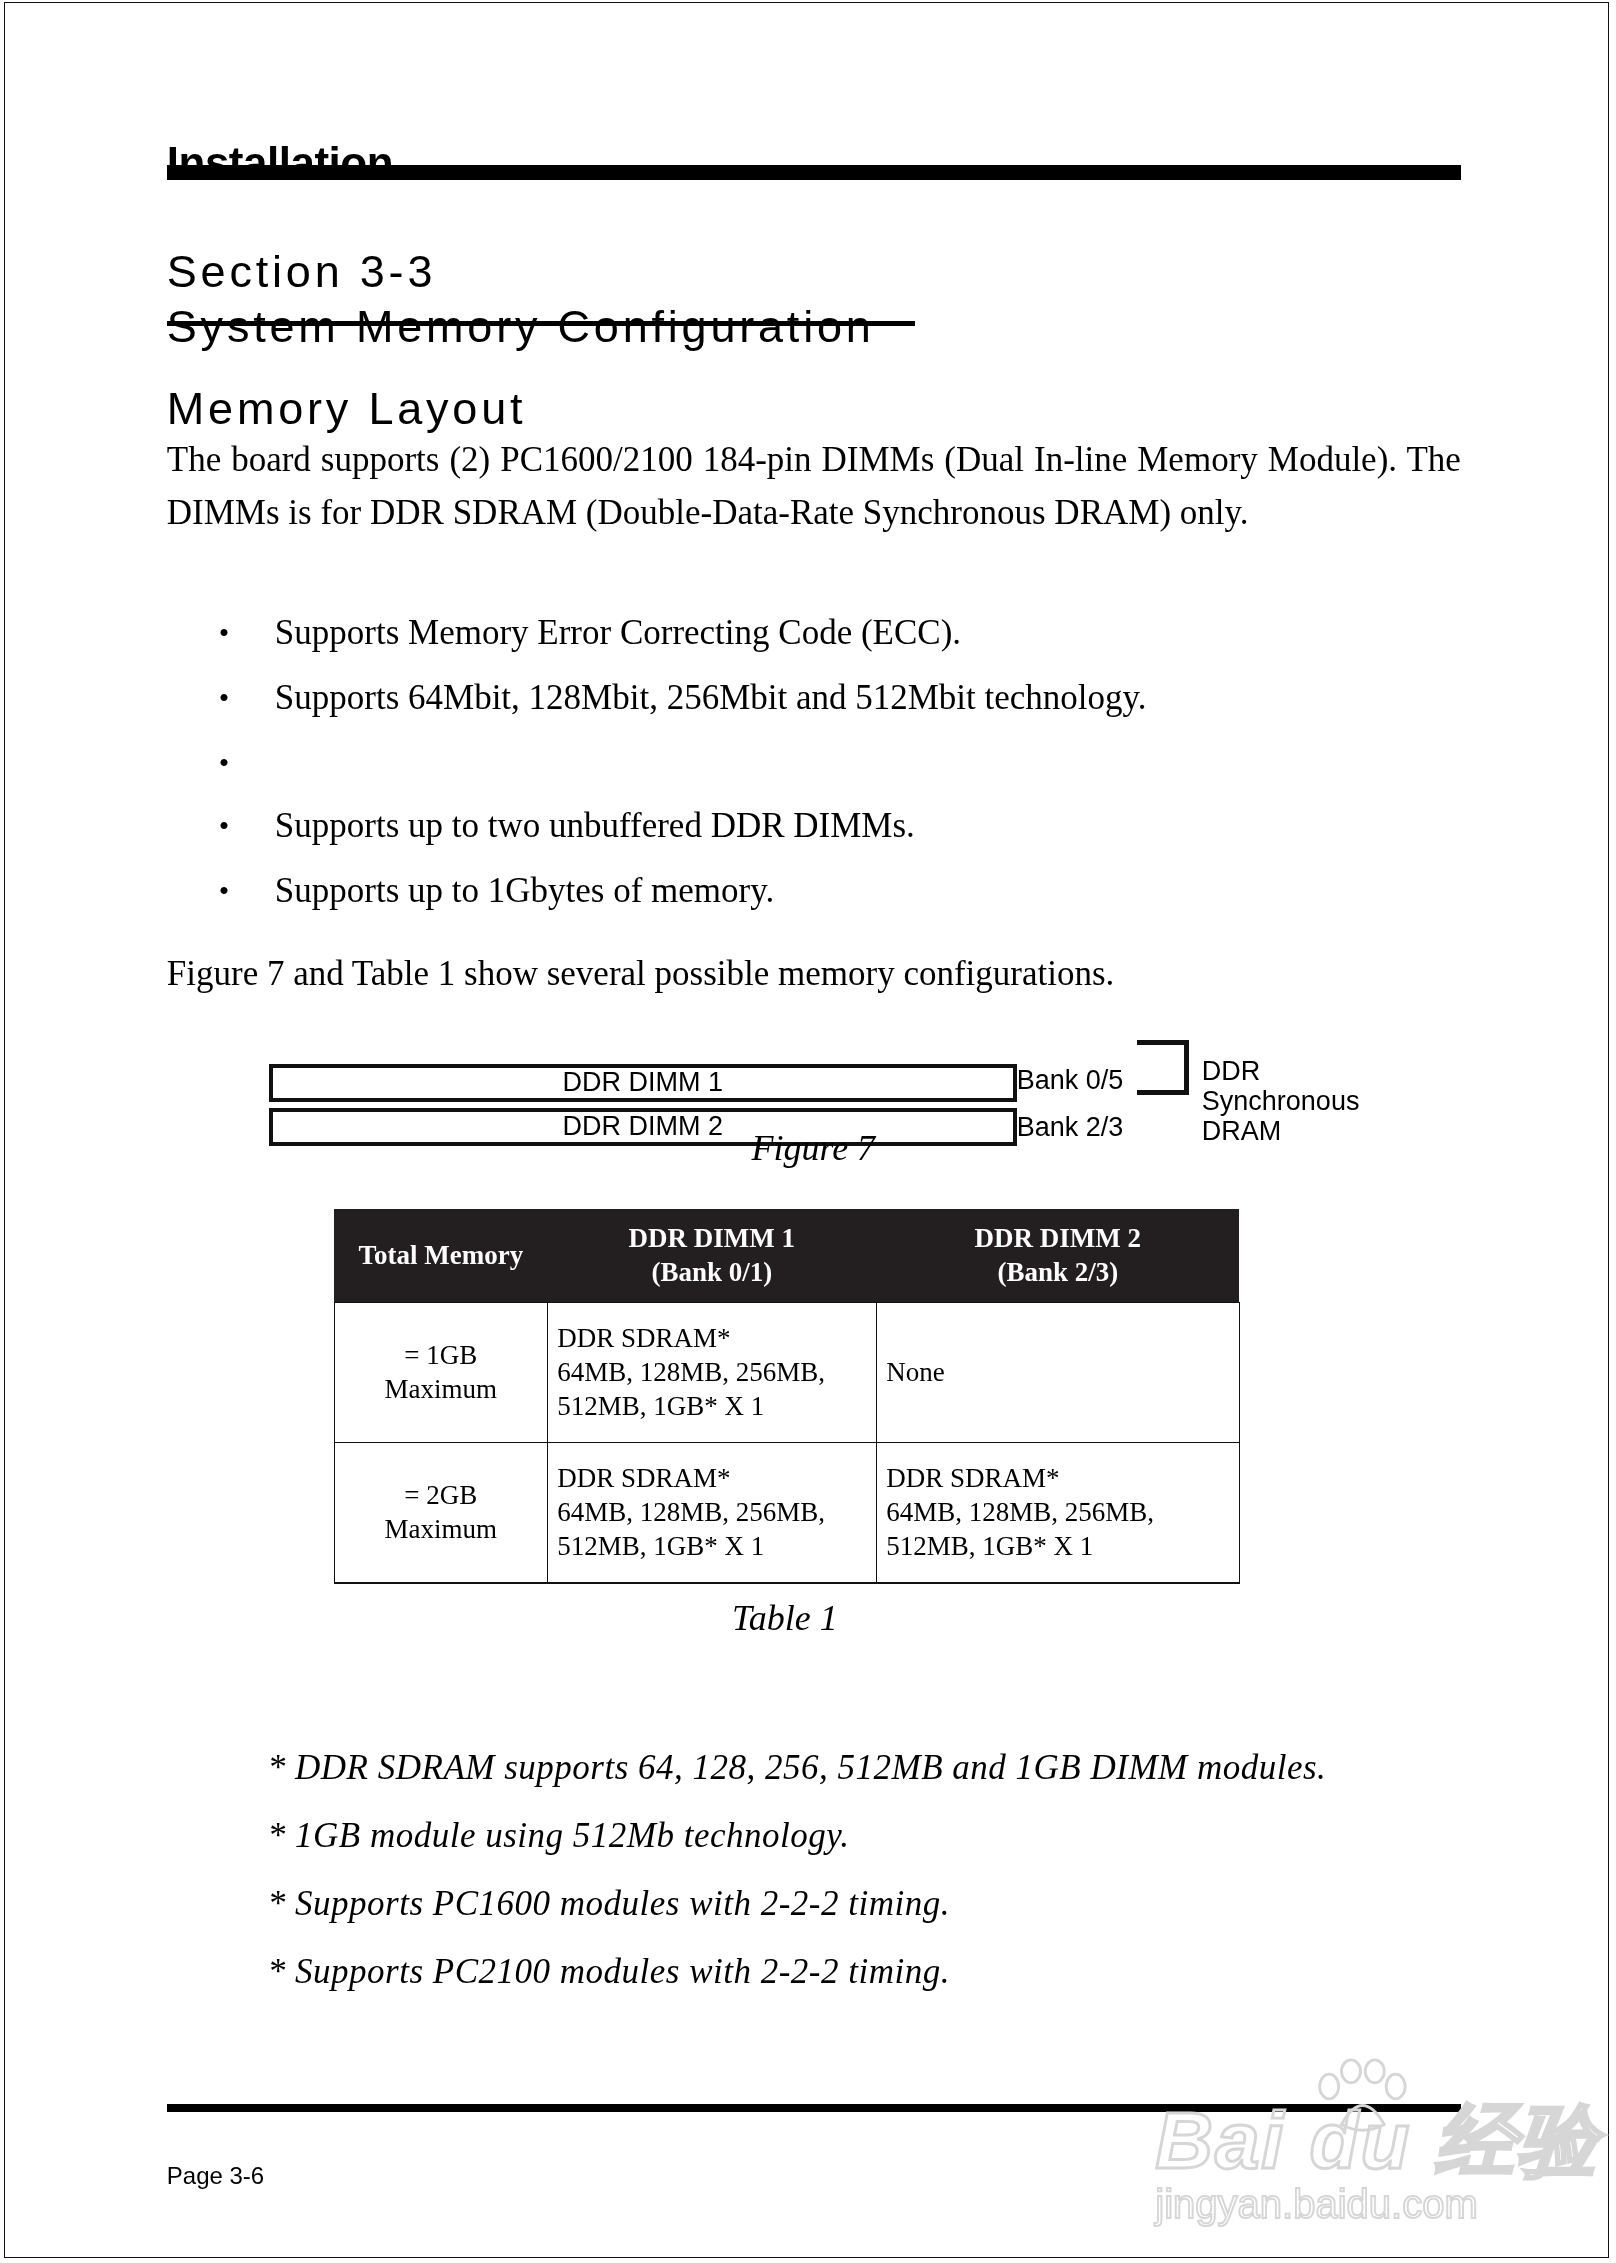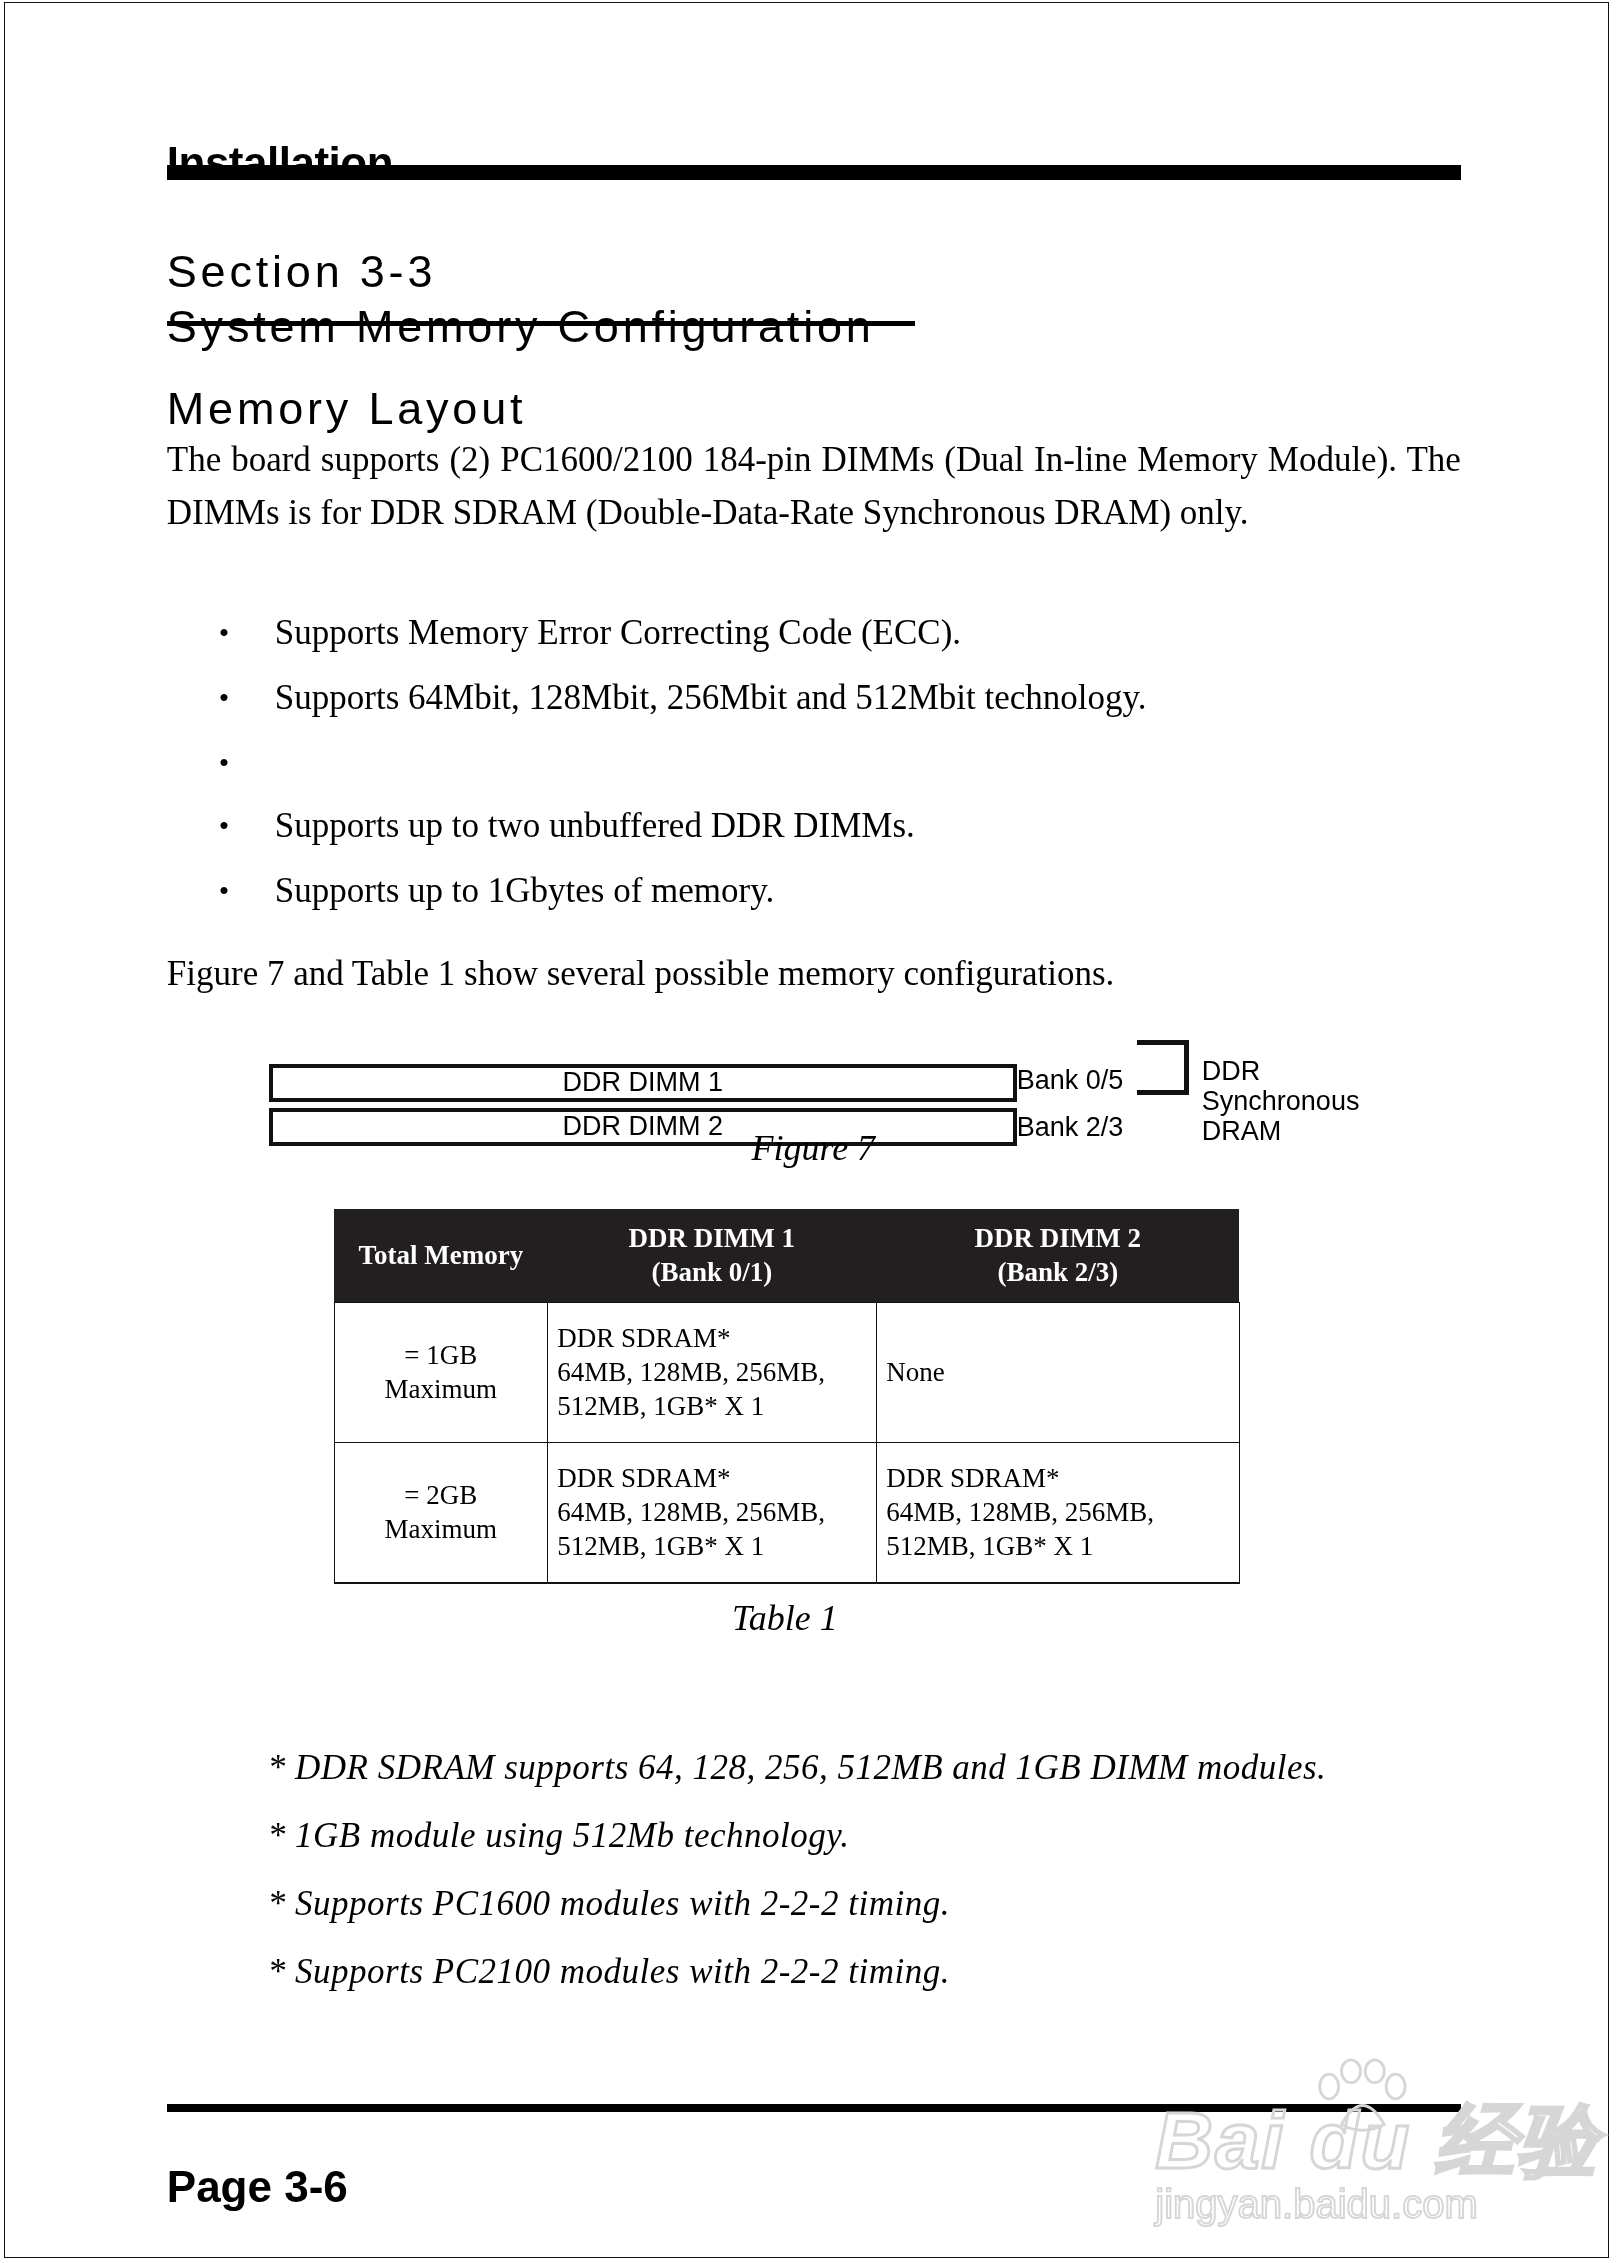--- a/index.html
+++ b/index.html
@@ -43,21 +43,21 @@
   .mem-table th { background: #231f20; color: #fff; font-weight: bold; font-size: 27px; height: 93px; line-height: 34px; padding: 0 9.5px; }
   .mem-table td { border: 1.9px solid #111; font-size: 27px; line-height: 34px; color: #000; vertical-align: middle; padding: 0 9.5px; height: 139px; }
   .mem-table td.c0 { text-align: center; }
   .mem-table tr:last-child td { border-bottom: 2.9px solid #111; }
   .tbl-caption { left: 0; width: 1560px; top: 1594px; }
 
   .notes { left: 247px; top: 1724px; margin: 16px; padding: 0; list-style: none; }
   .notes li { font-style: italic; font-size: 35px; height: 68px; line-height: 49px; color: #000; white-space: nowrap; letter-spacing: 0.5px; }
 
   .footer-bar { left: 162px; top: 2101px; width: 1294px; height: 8.6px; background: #000; }
-  .page-num { left: 162px; top: 2123px; font-size: 44px; font-weight: bold; color: #000; }
+  .page-num { left: 162px; top: 2123px; font-size: 24px; font-weight: normal; color: #000; }
 
   .watermark { left: 1141px; top: 2021px; width: 399px; height: 181px; pointer-events: none; }
   .wm-logo { position: absolute; left: 9.5px; top: 28.5px; font-size: 80px; font-weight: bold; color: transparent;
              -webkit-text-stroke: 2.9px #d6d6d6; letter-spacing: 1.9px; white-space: nowrap; font-style: italic; }
   .wm-url { position: absolute; left: 9.5px; top: 122px; font-size: 40px; color: transparent;
             -webkit-text-stroke: 1.9px #d6d6d6; white-space: nowrap; }
   .wm-paw { position: absolute; left: 162px; top: -1.9px; width: 105px; height: 76px; }
 </style>
 </head>
 <body>

